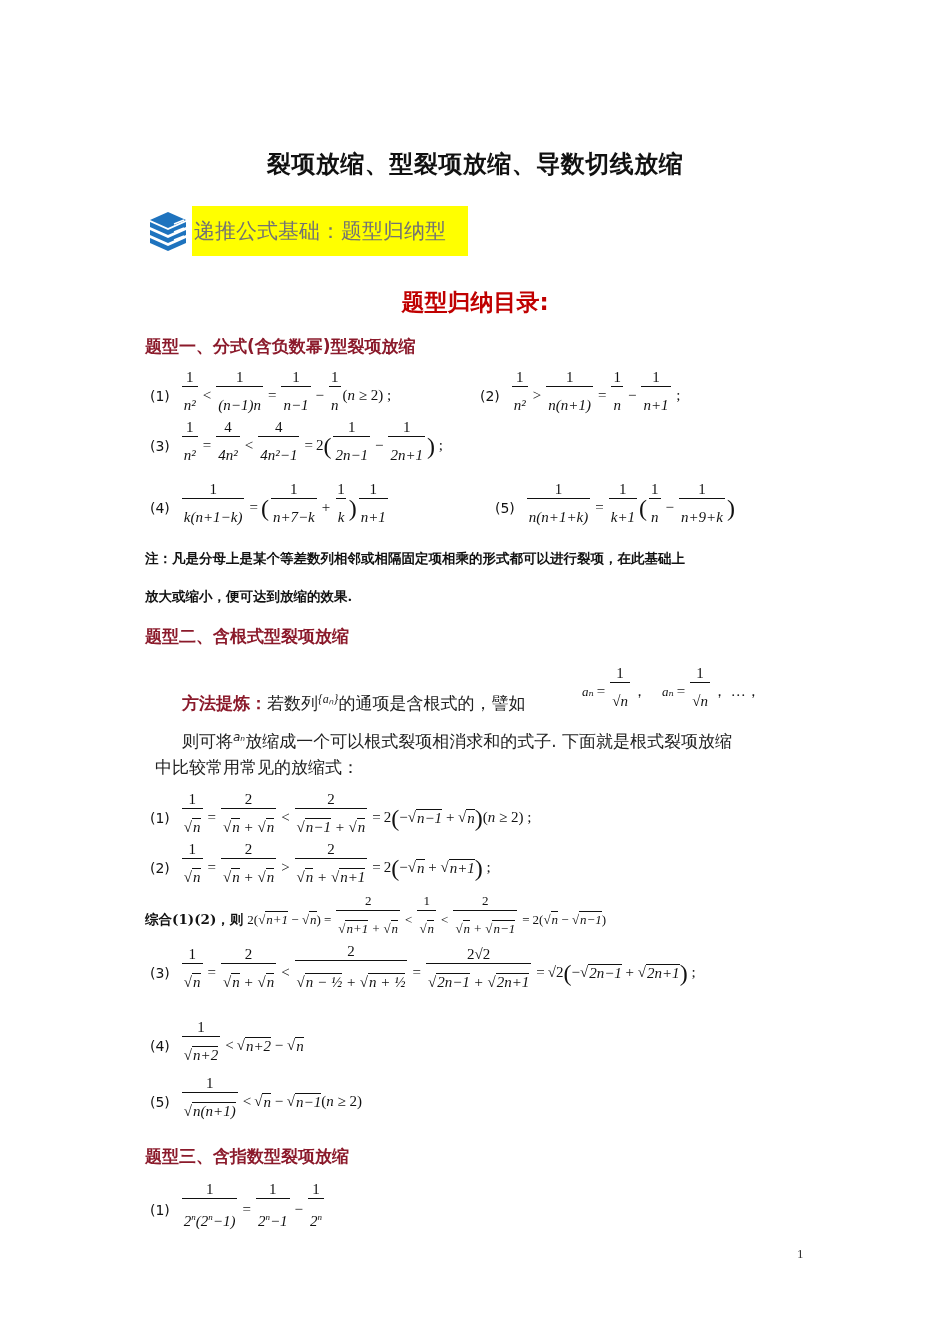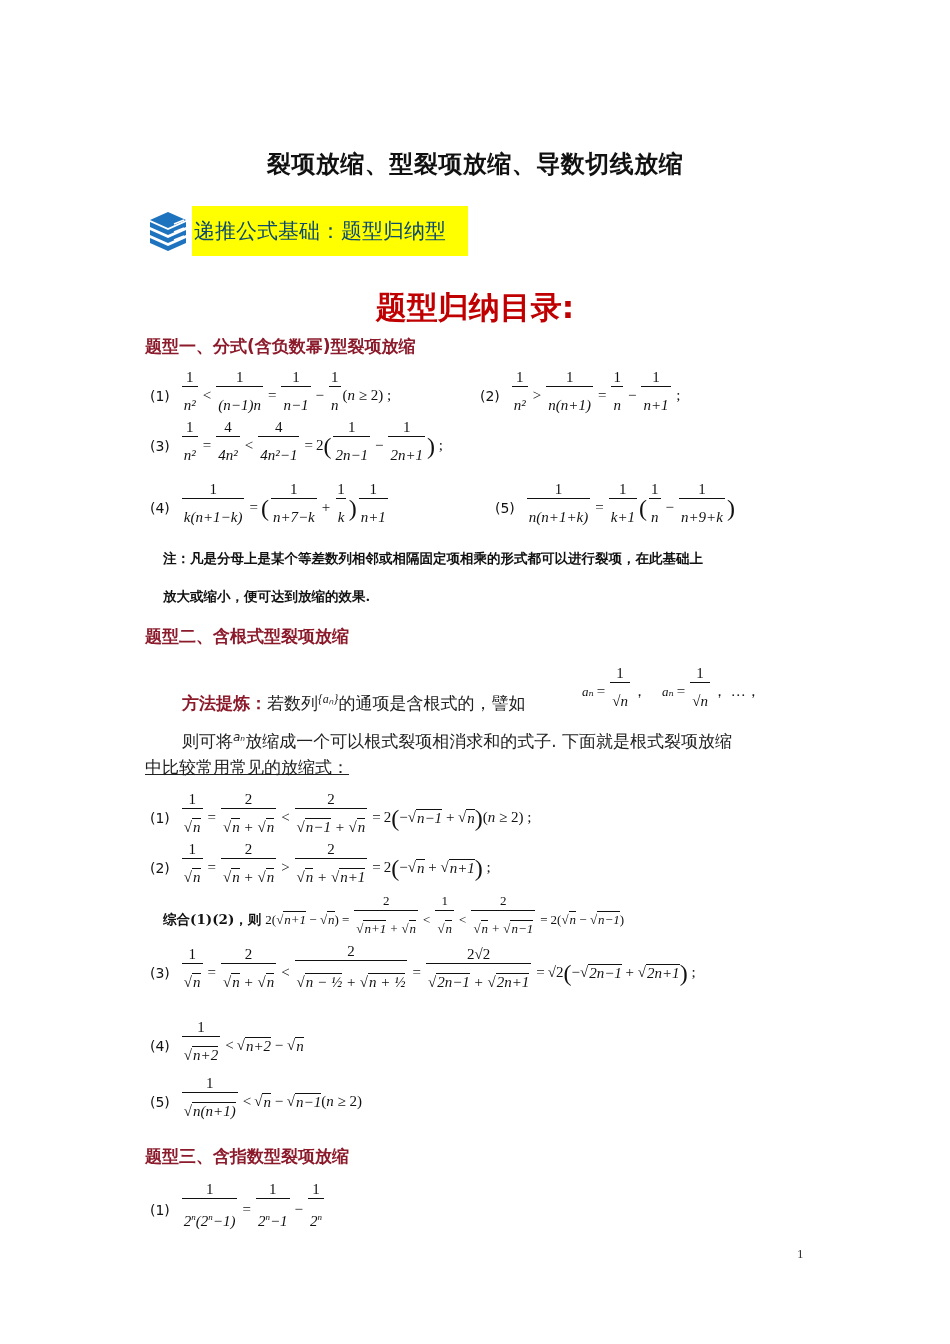--- a/index.html
+++ b/index.html
@@ -2,35 +2,35 @@
 <html><head>
 <meta charset="utf-8">
 <style>
   html, body { margin:0; padding:0; background:#fff; }
   body { width:950px; height:1344px; position:relative; overflow:hidden;
          font-family:"DejaVu Serif","Liberation Serif",serif; color:#111; }
   .abs { position:absolute; }
   .title { left:0; width:950px; top:148px; text-align:center; font-family:"DejaVu Sans","Liberation Sans",sans-serif;
            font-weight:bold; font-size:24px; color:#111; letter-spacing:0.5px; }
   .banner { left:192px; top:206px; width:276px; height:50px; background:#ffff00; }
-  .banner-text { left:194px; top:217px; font-family:"DejaVu Sans","Liberation Sans",sans-serif; font-size:21px; color:#0c4a6e; }
+  .banner-text { left:194px; top:217px; font-family:"DejaVu Sans","Liberation Sans",sans-serif; font-size:21px; color:#737373; }
   .book { left:146px; top:210px; width:44px; height:42px; }
   .toc { left:0; width:950px; top:287px; text-align:center; font-family:"DejaVu Sans","Liberation Sans",sans-serif;
-         font-size:31px; font-weight:bold; color:#c00000; }
+         font-size:23px; font-weight:bold; color:#c00000; }
   .sec { font-family:"DejaVu Sans","Liberation Sans",sans-serif; font-size:17px; color:#8b1a2b; font-weight:bold; }
   .m { font-family:"Liberation Serif","DejaVu Serif",serif; font-size:15px; white-space:nowrap; display:flex; align-items:center; }
   .num { font-family:"DejaVu Sans","Liberation Sans",sans-serif; font-size:14px; margin-right:10px; }
   .frac { display:inline-flex; flex-direction:column; align-items:center; margin:0 2px; vertical-align:middle; }
   .frac .n { padding:0 2px; line-height:18px; }
   .frac .d { border-top:1px solid #111; padding:8px 2px; line-height:20px; font-style:italic; }
   .op { margin:0 3px; }
   .it { font-style:italic; }
   .big { font-size:24px; line-height:1; }
   .sq { border-top:1px solid #111; padding-left:1px; font-style:italic; }
-  .note { font-family:"DejaVu Serif","Liberation Serif",serif; font-size:13.5px; font-weight:bold; color:#111;margin-left:18px; }
+  .note { font-family:"DejaVu Serif","Liberation Serif",serif; font-size:13.5px; font-weight:bold; color:#111; }
   .body { font-family:"DejaVu Sans","Liberation Sans",sans-serif; font-size:17px; color:#222; }
   .method { color:#8b1a2b; font-weight:bold; }
   .pagenum { left:797px; top:1246px; font-family:"Liberation Serif",serif; font-size:13px; color:#333; }
 </style>
 </head>
 <body>
 
 <div class="abs title">裂项放缩、型裂项放缩、导数切线放缩</div>
 
 <svg class="abs book" viewBox="0 0 44 42">
@@ -178,21 +178,21 @@
 <div class="abs m" style="left:662px;top:664px;">
   <span class="it" style="font-size:13px;">aₙ</span><span class="op">=</span><span class="frac">
       <span class="n">1</span>
       <span class="d">√n</span>
     </span>， …，
 </div>
 
 <div class="abs body" style="left:182px;top:730px;">
   <span>则可将</span><span class="it" style="font-size:12px;vertical-align:6px;">aₙ</span><span>放缩成一个可以根式裂项相消求和的式子. 下面就是根式裂项放缩</span>
 </div>
-<div class="abs body" style="left:145px;top:756px;text-decoration:underline;">中比较常用常见的放缩式：</div>
+<div class="abs body" style="left:155px;top:756px;">中比较常用常见的放缩式：</div>
 
 <div class="abs m" style="left:150px;top:790px;">
   <span class="num">(1)</span>
   <span class="frac">
       <span class="n">1</span>
       <span class="d">√<span class="sq">n</span></span>
     </span><span class="op">=</span>
   <span class="frac">
       <span class="n">2</span>
       <span class="d">√<span class="sq">n</span> + √<span class="sq">n</span></span>

